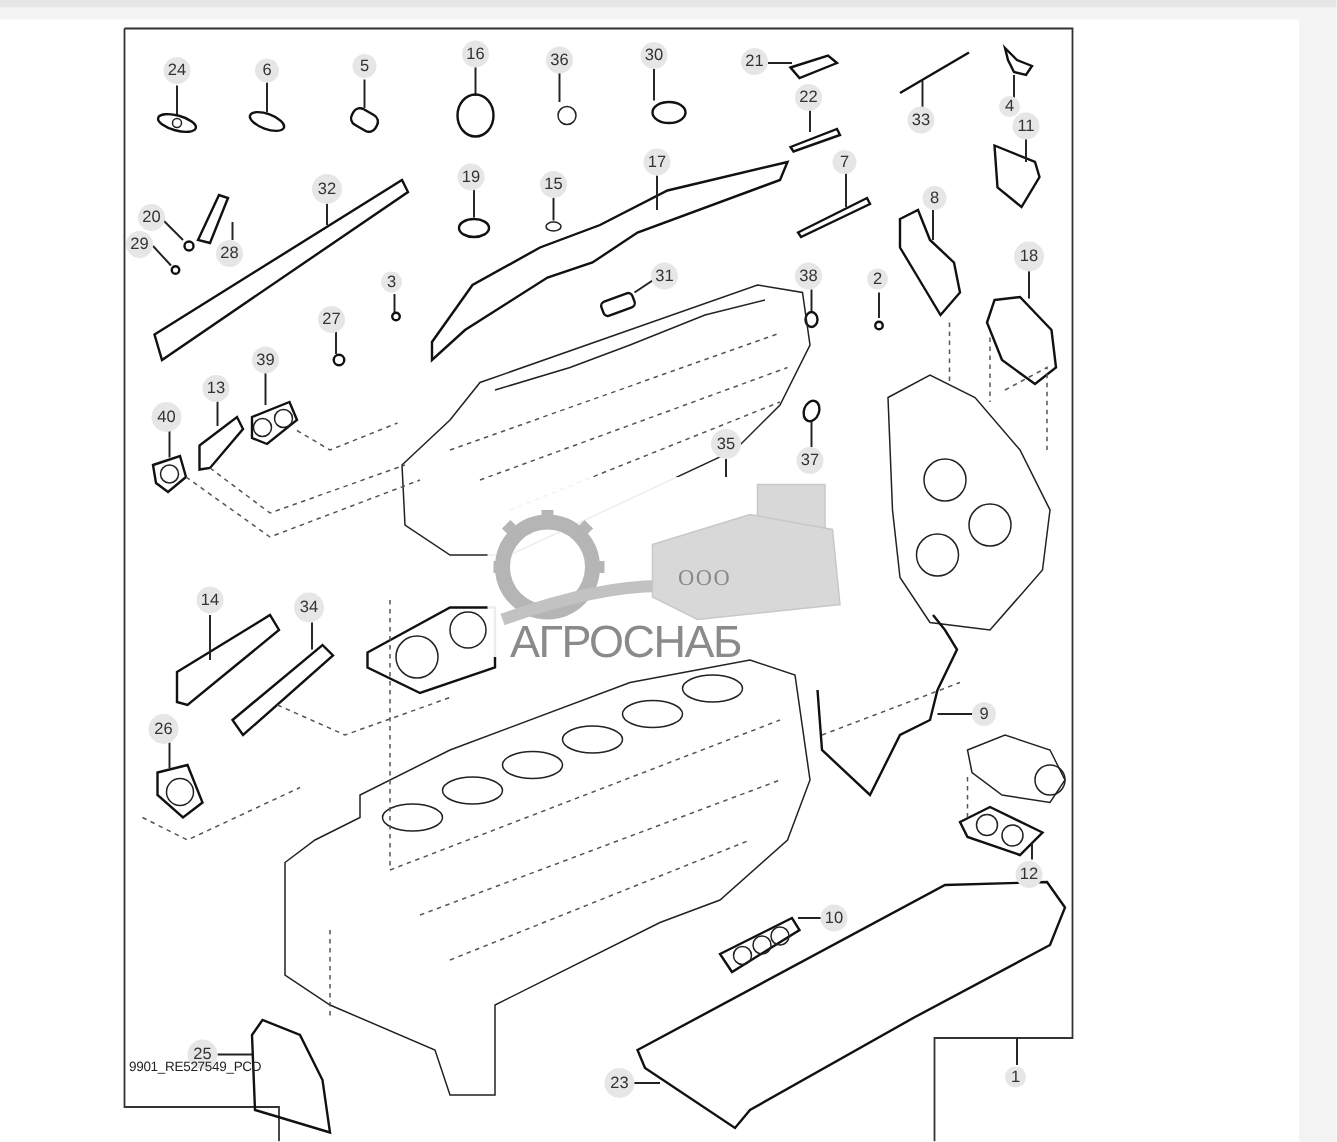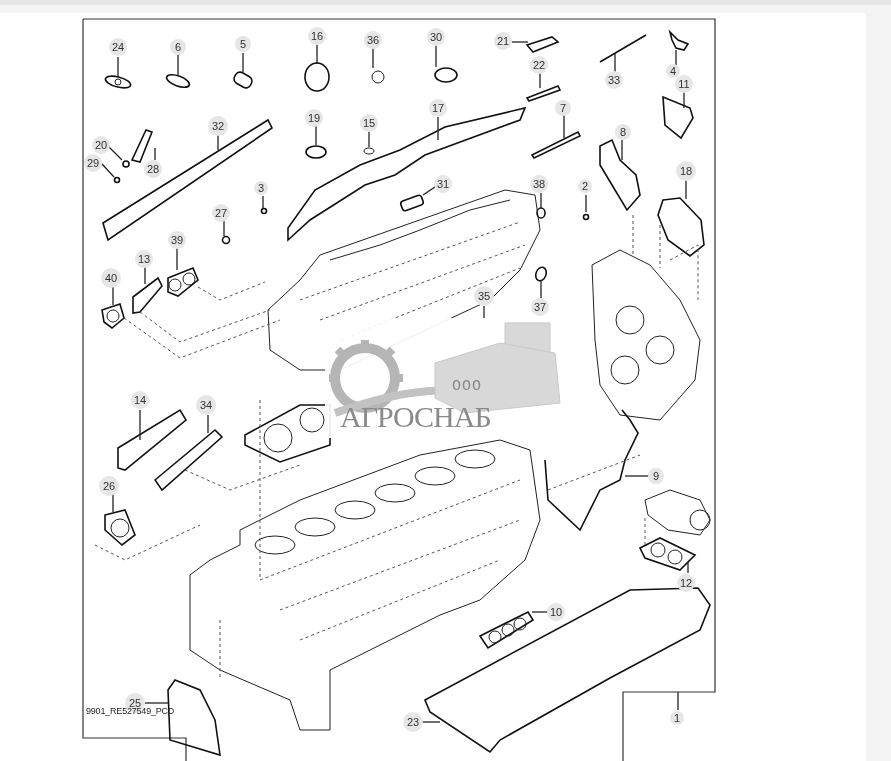--- a/index.html
+++ b/index.html
@@ -11,22 +11,22 @@
   svg.diagram { position:absolute; left:0; top:0; width:891px; height:761px; }
   .callout-circle { fill:#e6e6e6; stroke:none; }
   .callout-text { font-family:"Liberation Sans", sans-serif; font-size:11px; fill:#333; text-anchor:middle; dominant-baseline:central; }
   .leader { stroke:#222; stroke-width:1.3; fill:none; }
   .part { stroke:#111; stroke-width:1.6; fill:none; }
   .part-thin { stroke:#222; stroke-width:1; fill:none; }
   .dash { stroke:#555; stroke-width:1; fill:none; stroke-dasharray:3 3; }
   .frame { stroke:#333; stroke-width:1.2; fill:none; }
   .caption { position:absolute; left:86px; top:706px; font-size:9px; color:#222; letter-spacing:-0.2px; }
   .watermark { position:absolute; left:325px; top:318px; width:250px; height:120px; background:rgba(255,255,255,0.92); }
-  .wm-ooo { position:absolute; left:452px; top:378px; font-size:15px; color:#888; letter-spacing:1px; font-family:Liberation Mono, monospace; }
-  .wm-brand { position:absolute; left:340px; top:400px; font-size:30px; color:#8a8a8a; font-family:Liberation Serif, serif; letter-spacing:-1px; }
+  .wm-ooo { position:absolute; left:452px; top:378px; font-size:15px; color:#888; letter-spacing:1px; font-family:Liberation Serif, serif; }
+  .wm-brand { position:absolute; left:340px; top:412px; font-size:30px; color:#8a8a8a; font-family:Liberation Sans, sans-serif; letter-spacing:-1px; }
 </style>
 </head>
 <body>
 
 <div class="topbar"></div>
 <div class="topband"></div>
 <div class="card"></div>
 <div class="sidepanel"></div>
 
 <svg class="diagram" viewBox="0 0 891 761" xmlns="http://www.w3.org/2000/svg">

